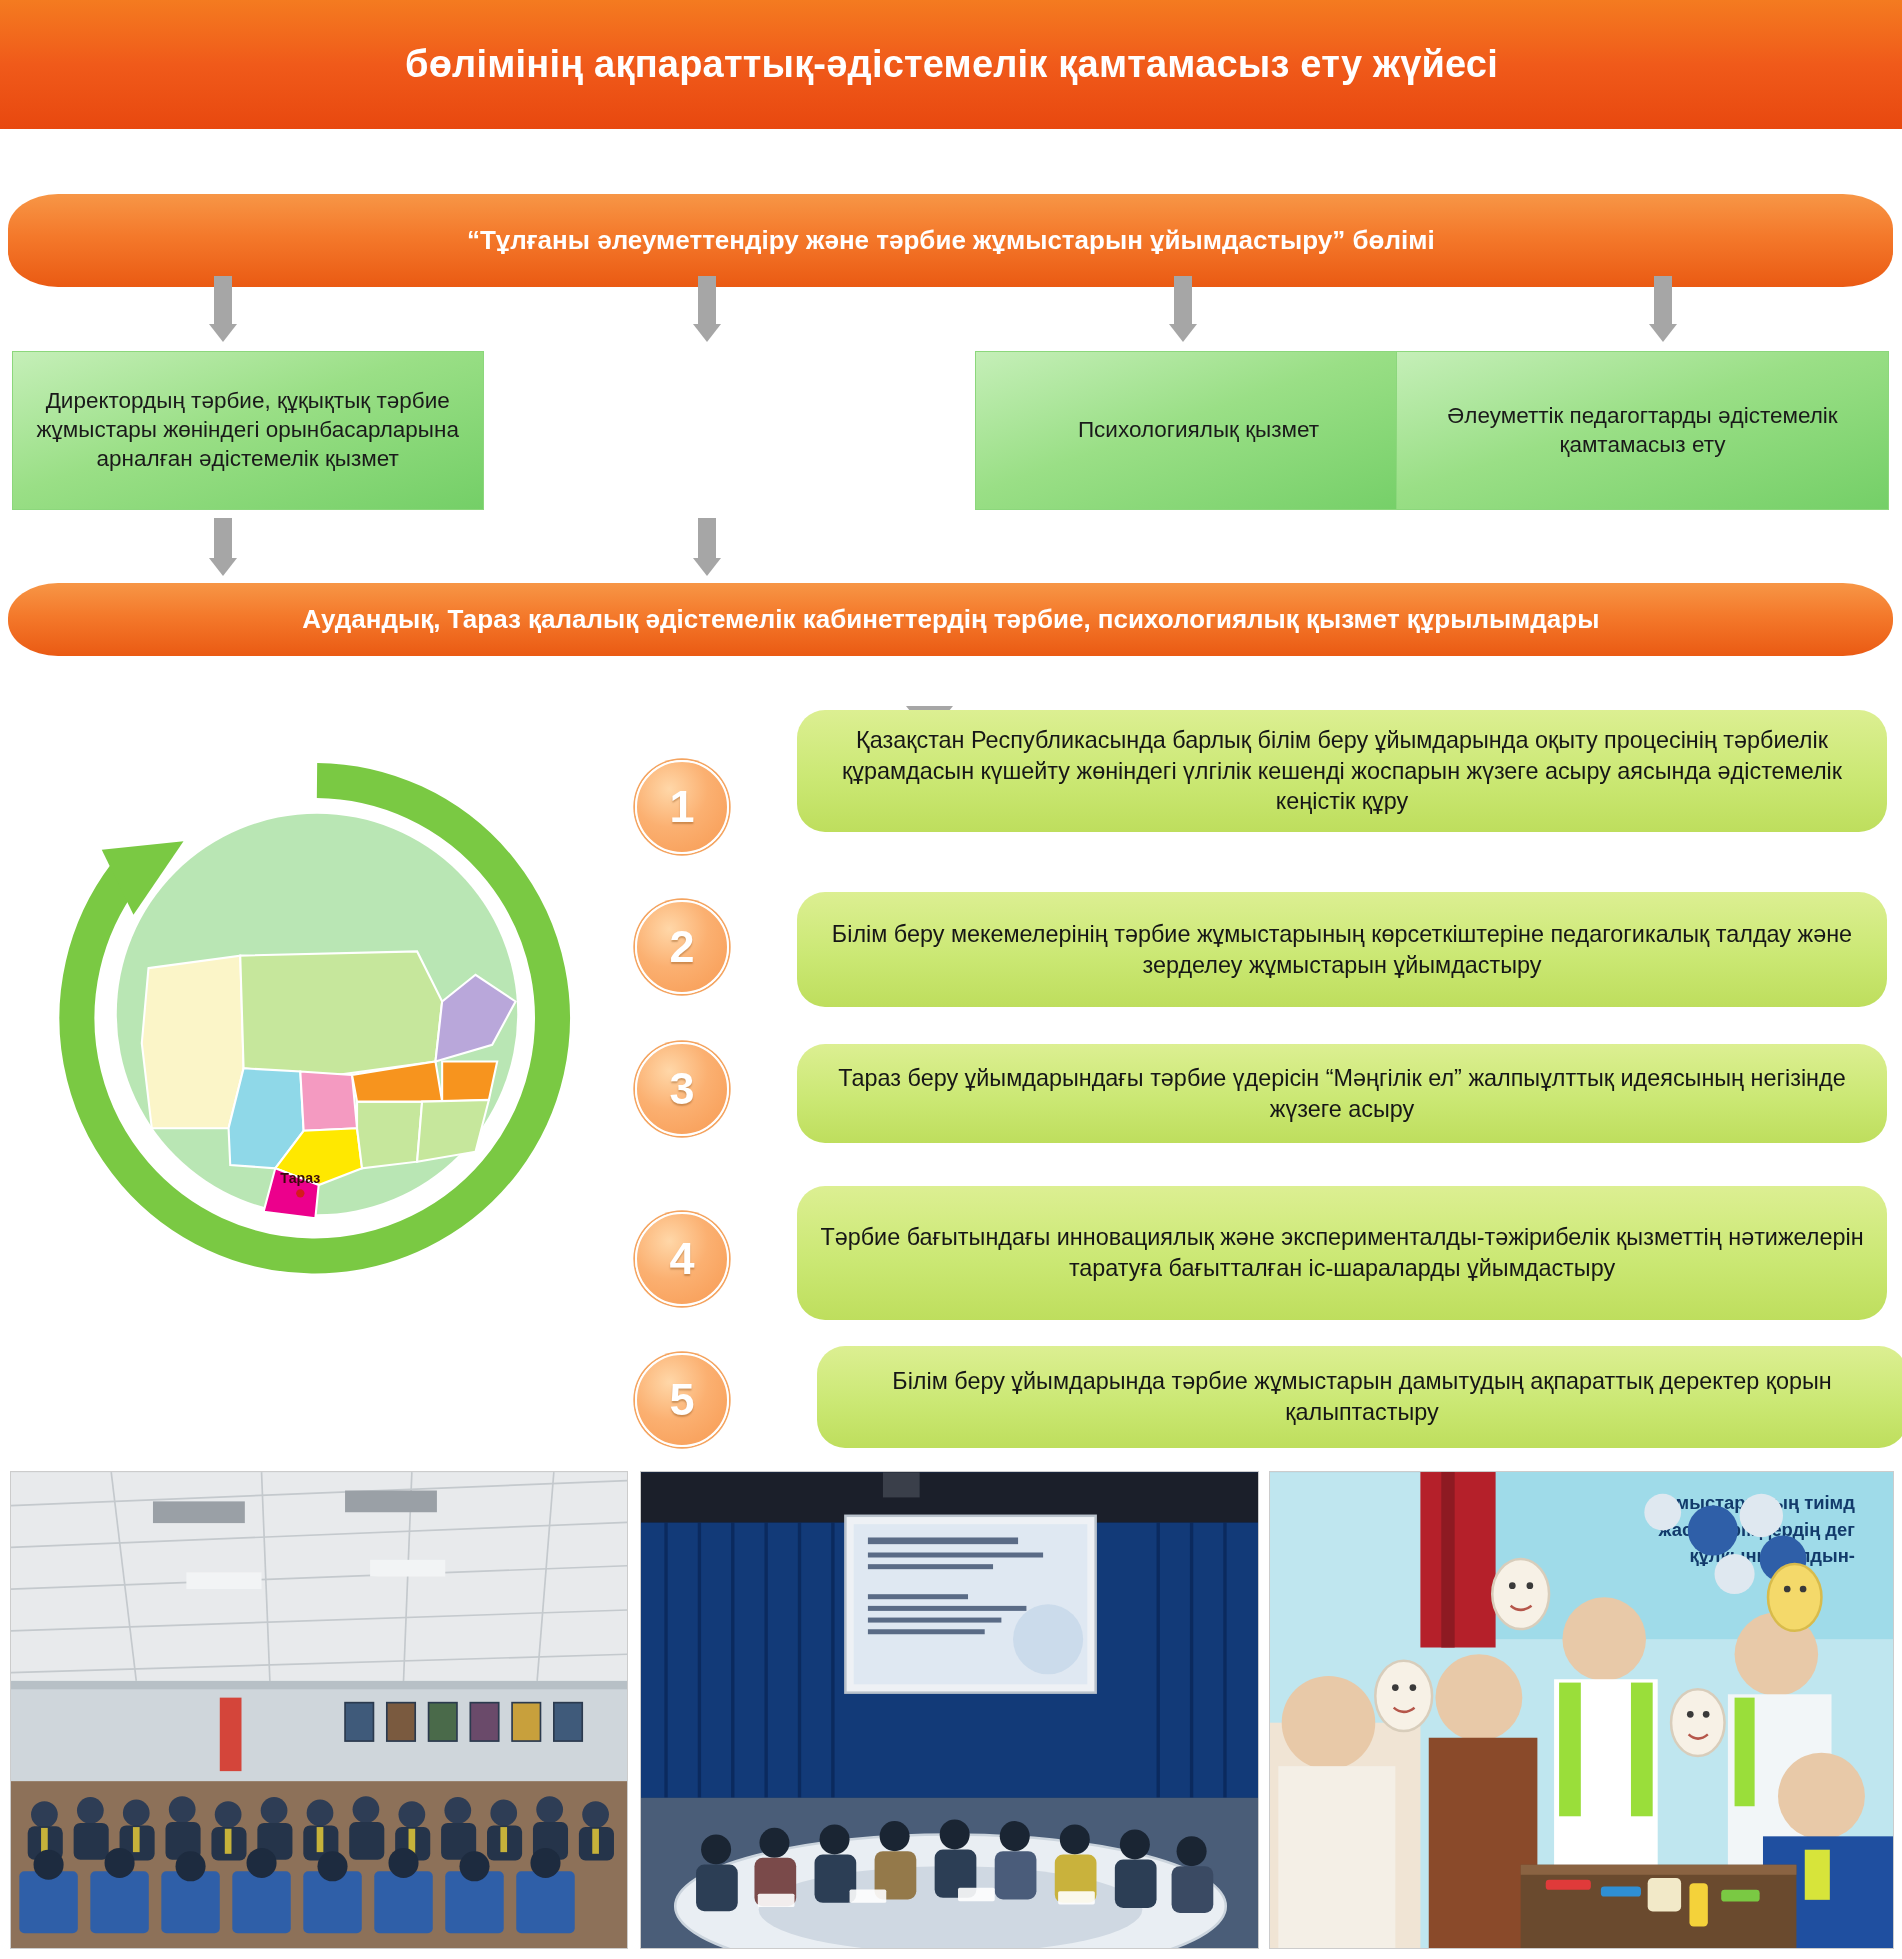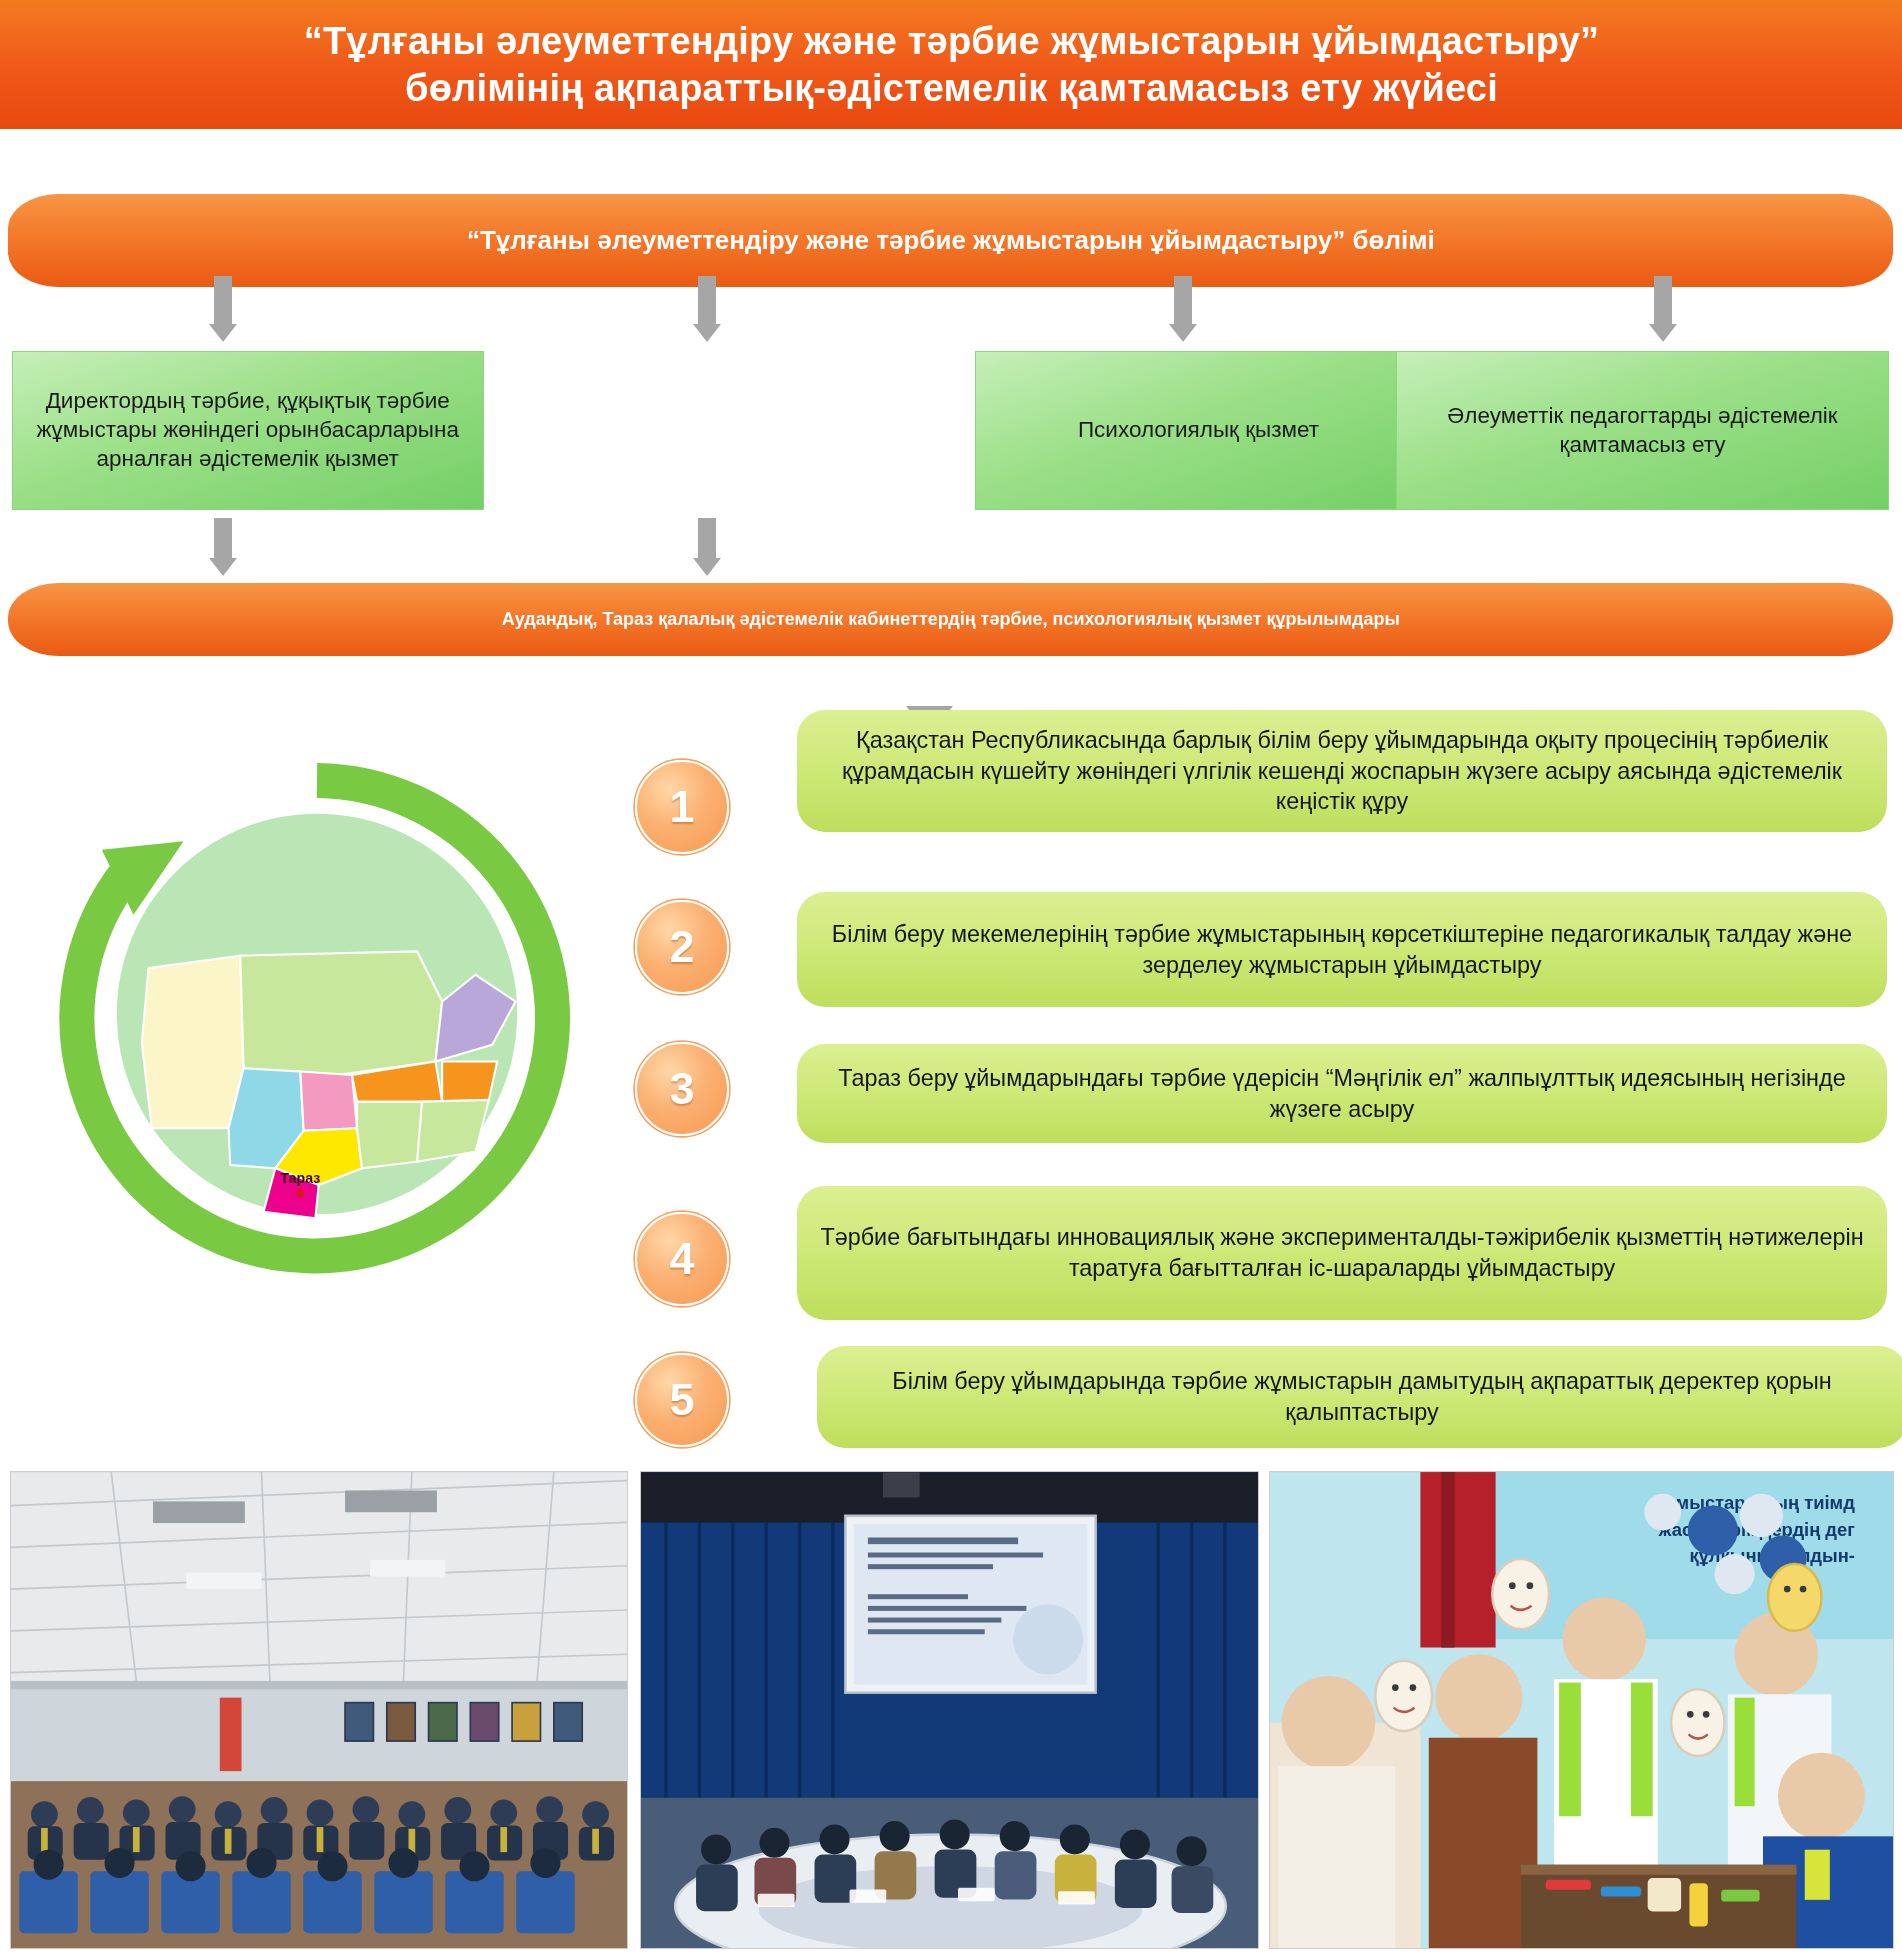--- a/index.html
+++ b/index.html
@@ -43,21 +43,21 @@
     text-align: center;
     color: #ffffff;
     font-weight: bold;
   }
   #ribbon-top {
     left: 8.3px; top: 194px; width: 1885px; height: 93px;
     font-size: 26px;
   }
   #ribbon-mid {
     left: 8.3px; top: 583px; width: 1885px; height: 73px;
-    font-size: 18px;
+    font-size: 26px;
   }
 
   
   .dept-box {
     position: absolute;
     background: linear-gradient(to bottom right, #c5efb8 0%, #9adf86 45%, #74cf67 100%);
     border: 0.8px solid #8cd77c;
     display: flex; align-items: center; justify-content: center;
     text-align: center;
     color: #1a1a1a;
@@ -135,21 +135,20 @@
   #photo-1 { left = 0; left: 640px;  top: 1471px; width: 619px; height: 478px; }
   #photo-2 { left: 1269px; top: 1471px; width: 625px; height: 478px; }
 </style>
 </head>
 <body>
 
 <div class="page">
 
   <div class="title-banner">
     <div class="t">
-      <div>“Тұлғаны әлеуметтендіру және тәрбие жұмыстарын ұйымдастыру”</div>
       <div>бөлімінің ақпараттық-әдістемелік қамтамасыз ету жүйесі</div>
     </div>
   </div>
 
   <div class="ribbon" id="ribbon-top">“Тұлғаны әлеуметтендіру және тәрбие жұмыстарын  ұйымдастыру” бөлімі</div>
 
   <div class="arrow-down" style="left:209px; top:276px;">
     <div class="shaft" style="height:48px;"></div>
       <div class="head"></div>
   </div>

